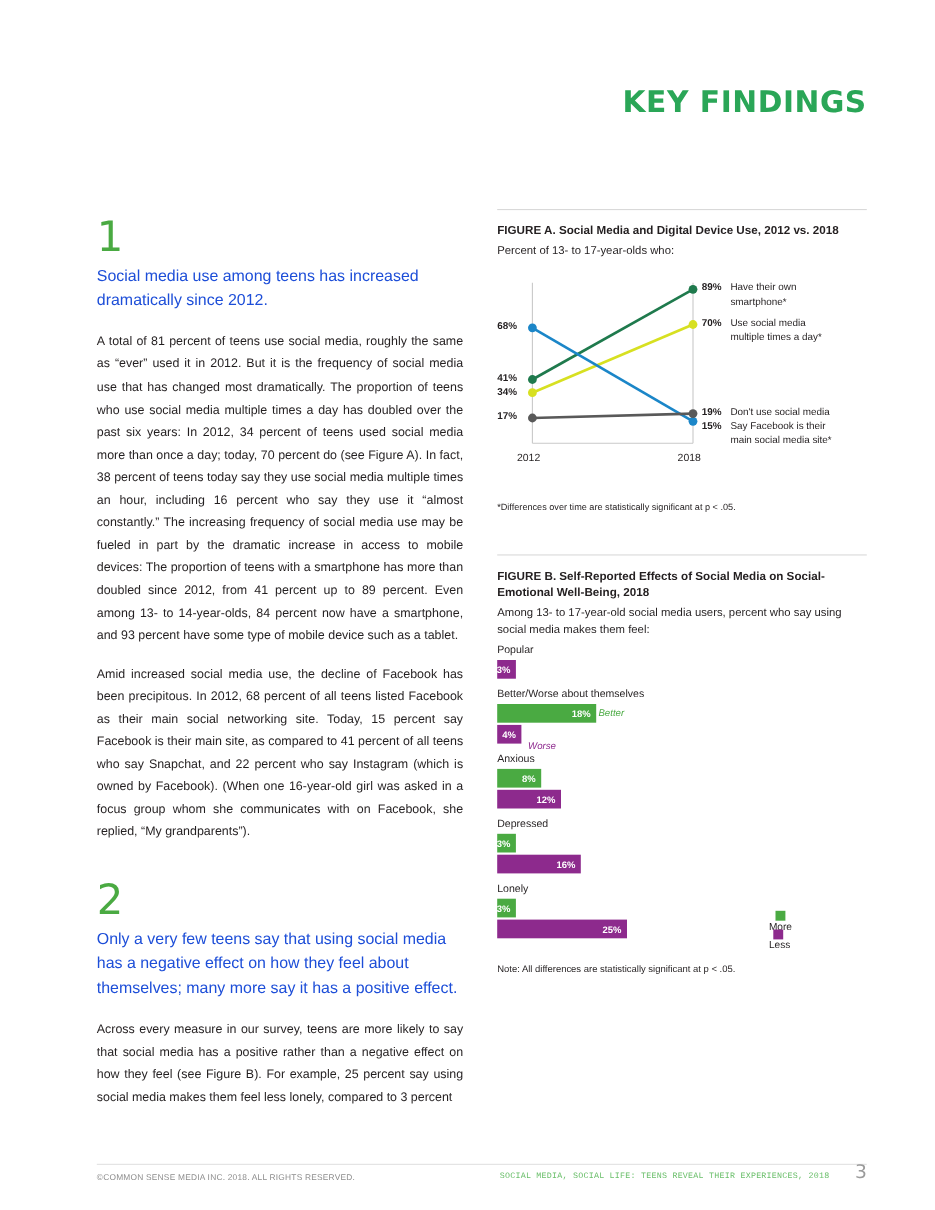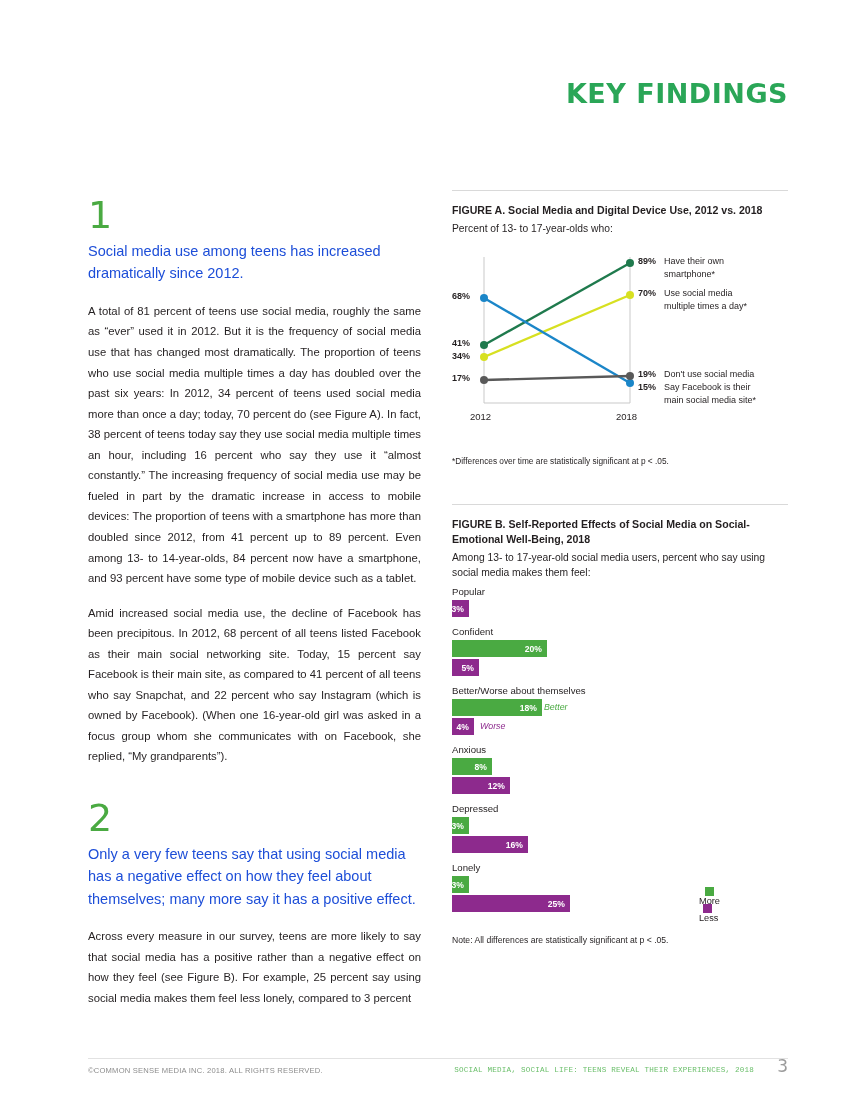--- a/index.html
+++ b/index.html
@@ -150,21 +150,21 @@
   }
   .bar.more { background: #4aaa42; }
   .bar.less { background: #8d2a8d; }
   .bar-suffix {
     position: absolute;
     top: 3px;
     font-size: 8.8px;
     font-style: italic;
   }
   .suffix-better { color: #4aaa42; }
-  .suffix-worse { color: #8d2a8d; }
+  .suffix-worse { color: #8d2a8d; margin-top: 11px; }
 
   .legend {
     position: relative;
     height: 34px;
     margin-top: -34px;
   }
   .legend-item {
     position: absolute;
     left: 247px;
     font-size: 9.2px;
@@ -305,33 +305,20 @@
 
       <div class="bar-group">
         <div class="bar-group-label">Popular</div>
         <div class="bar-row">
           <div class="bar less" style="width:17px;">
               <span>3%</span>
             </div>
         </div>
       </div>
 
-      <div class="bar-group">
-        <div class="bar-group-label">Confident</div>
-        <div class="bar-row">
-          <div class="bar more" style="width:95px;">
-              <span>20%</span>
-            </div>
-        </div>
-        <div class="bar-row">
-          <div class="bar less" style="width:27px;">
-              <span>5%</span>
-            </div>
-        </div>
-      </div>
 
       <div class="bar-group">
         <div class="bar-group-label">Better/Worse about themselves</div>
         <div class="bar-row">
           <div class="bar more" style="width:90px;">
               <span>18%</span>
             </div>
           <div class="bar-suffix suffix-better" style="left:92px;">Better</div>
         </div>
         <div class="bar-row">

